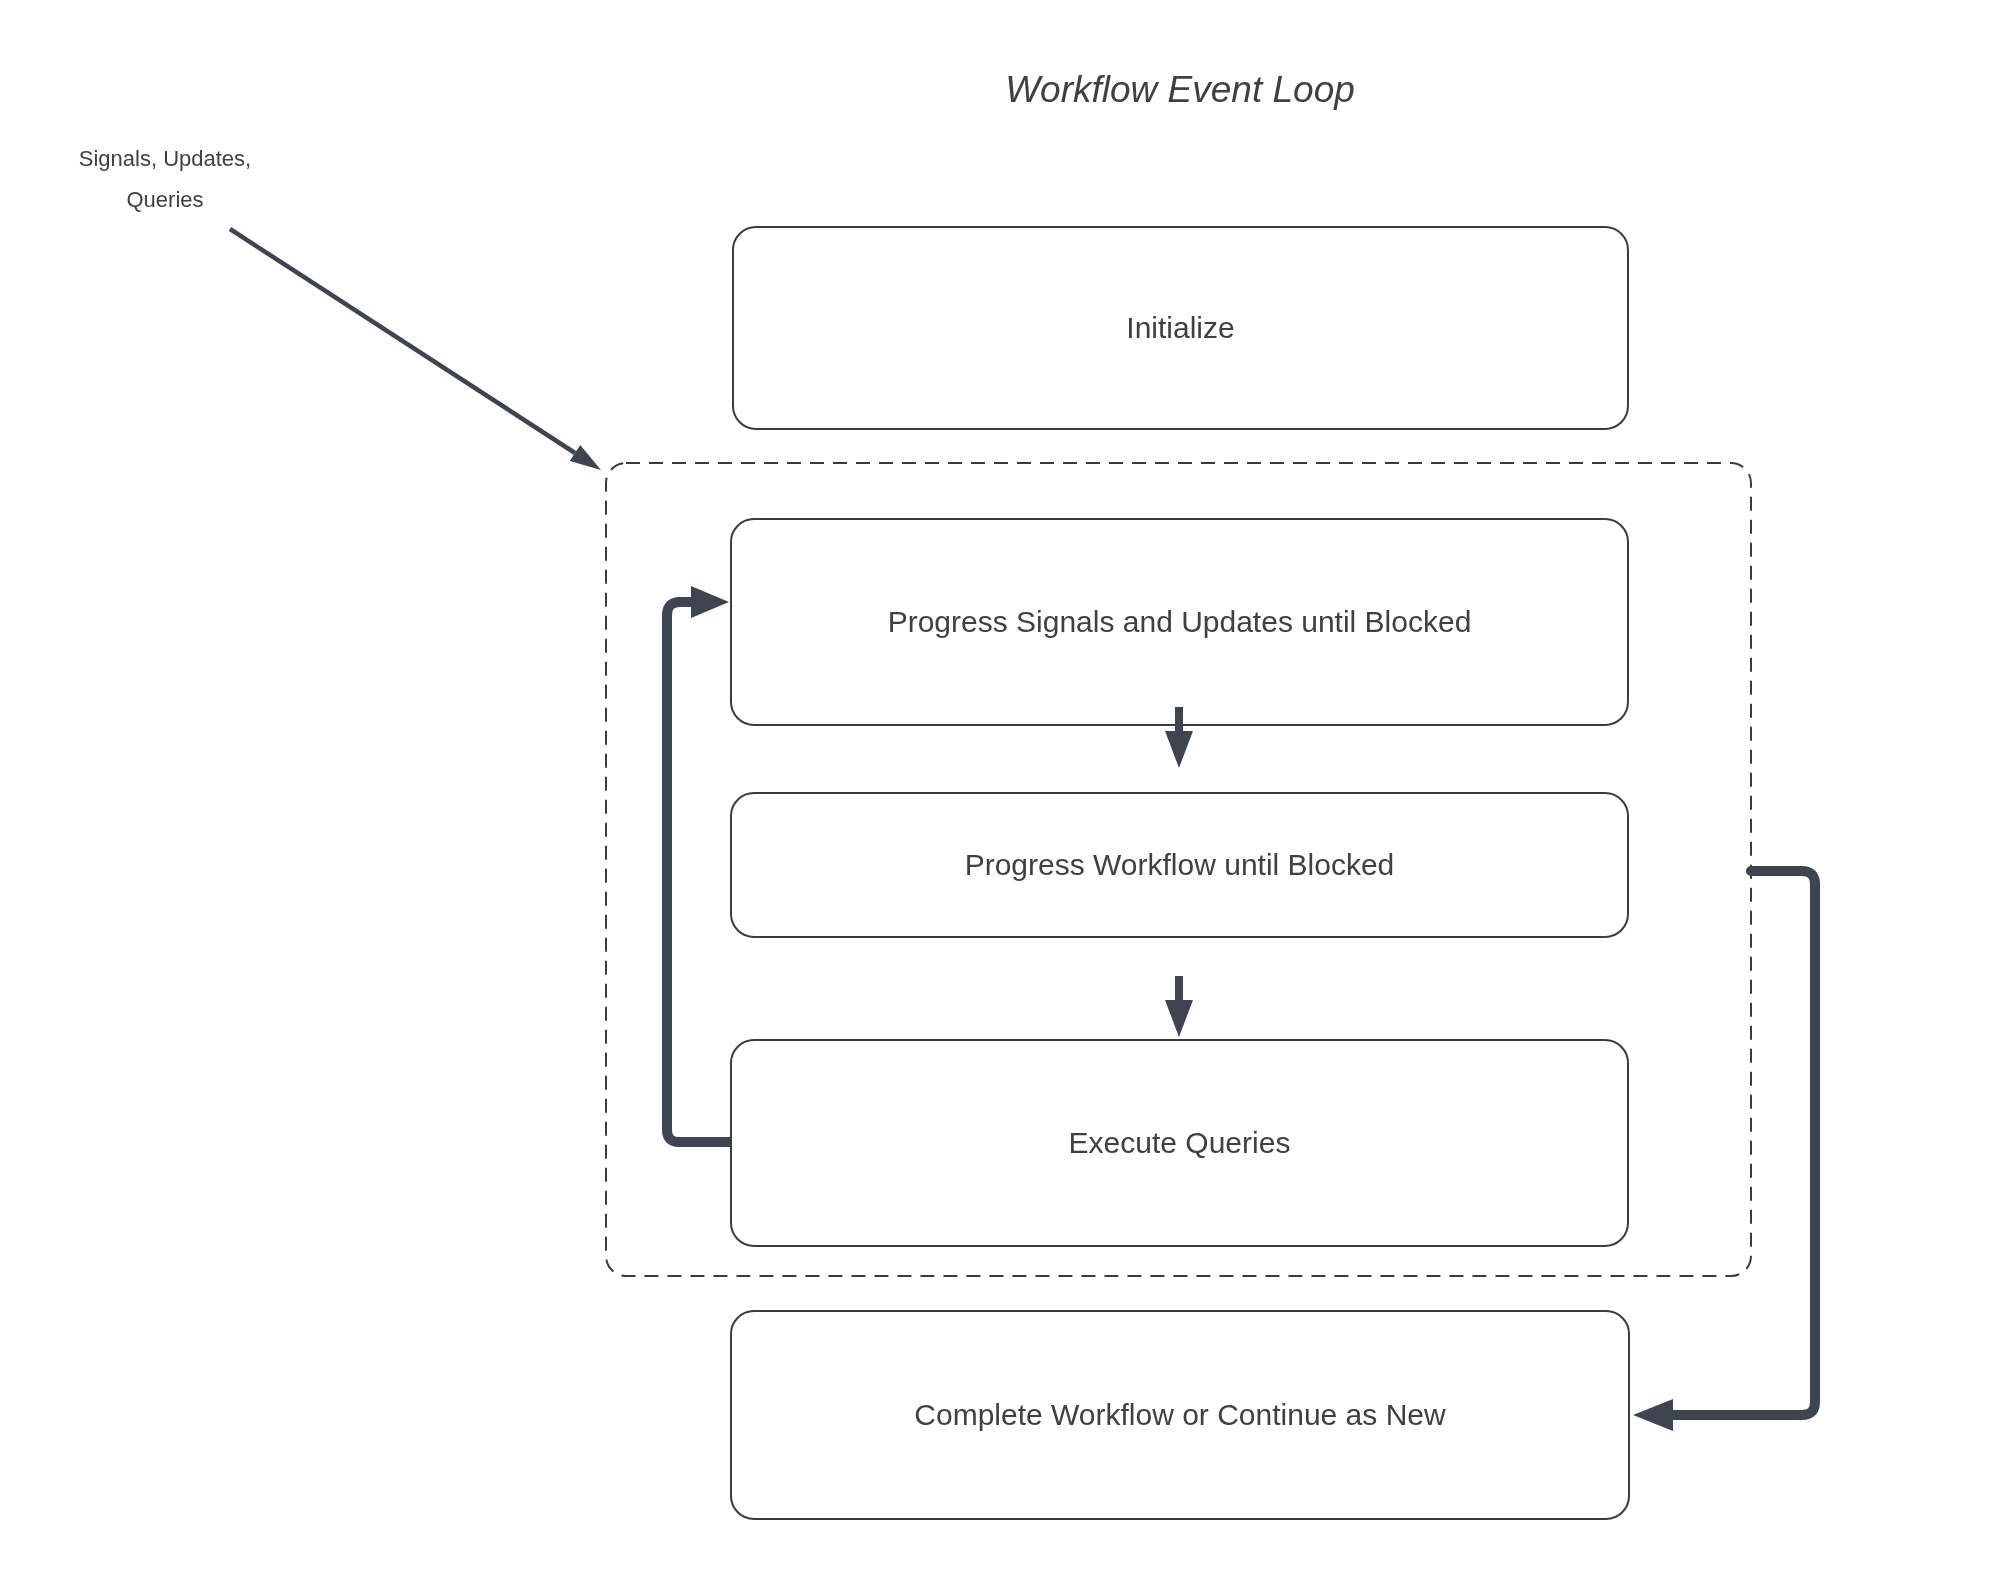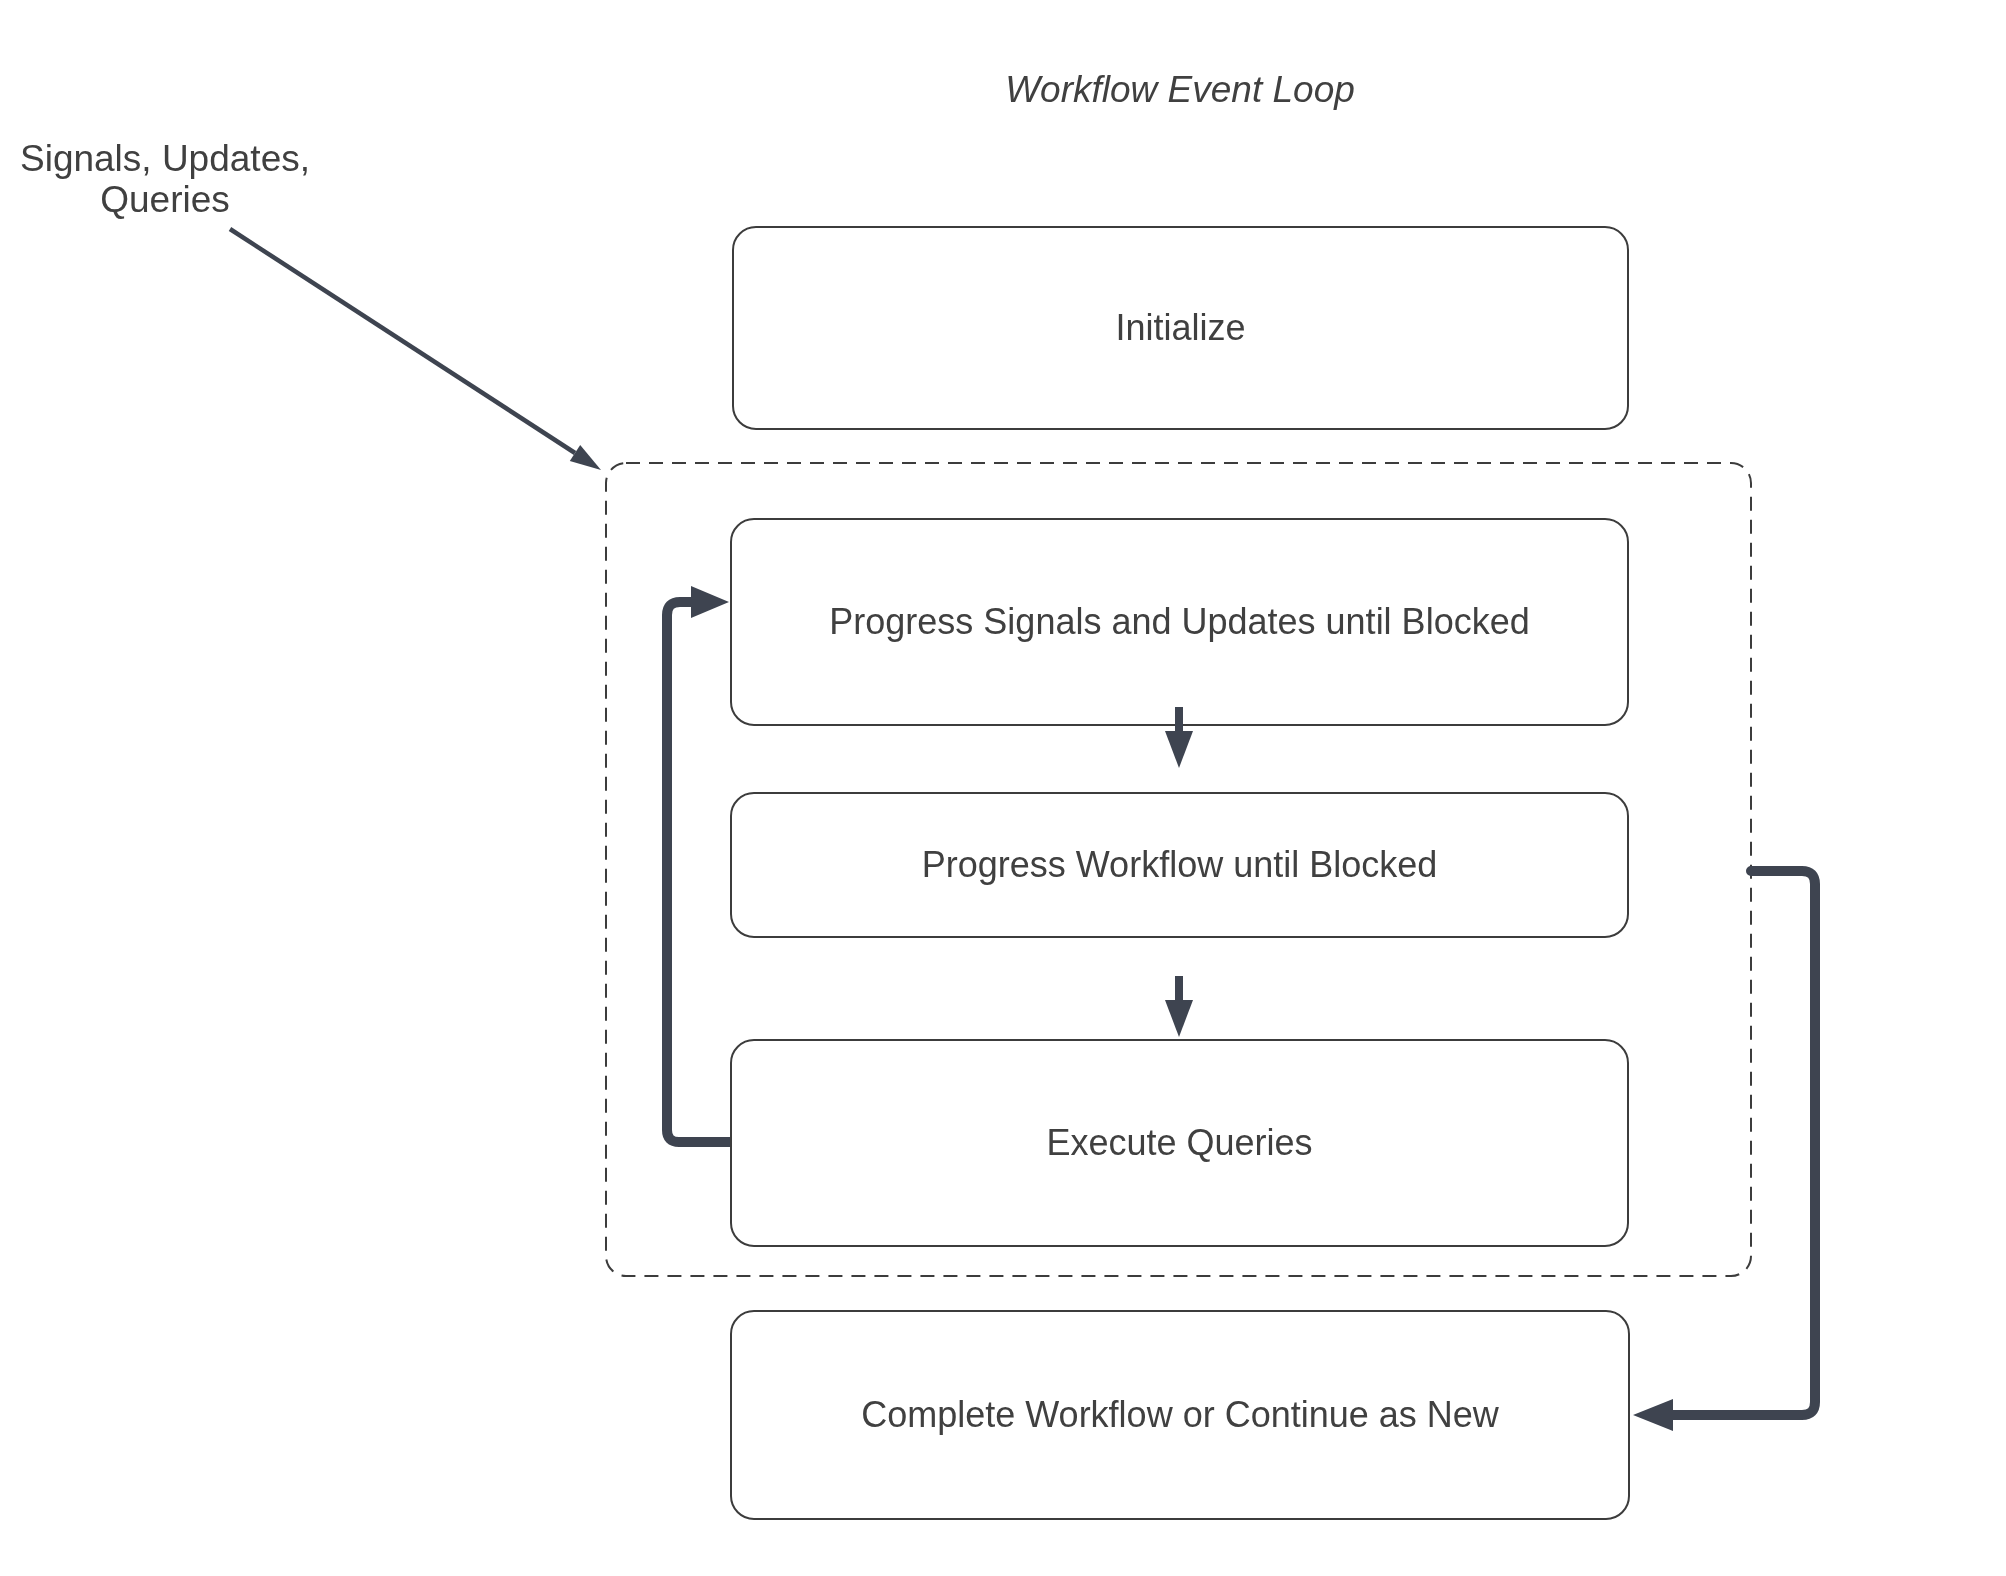--- a/index.html
+++ b/index.html
@@ -23,36 +23,36 @@
     text-align: center;
     font-size: 37px;
     font-style: italic;
     color: var(--color-text);
     margin-top: 31px;
   }
   .external-label {
     position: absolute;
     left: 10px; top: 138px; width: 310px;
     text-align: center;
-    font-size: 37px;
+    font-size: 22px;
     line-height: 41px;
     color: var(--color-text);
     white-space: pre-line;
   }
   .node {
     position: absolute;
     box-sizing: border-box;
     border: 2px solid var(--color-box-border);
     border-radius: 24px;
     background: var(--color-background);
     display: flex;
     align-items: center;
     justify-content: center;
     text-align: left;
-    font-size: 36px;
+    font-size: 30px;
     color: var(--color-text);
     padding: 9px 40px;
   }
   #node-initialize        { left: 732px; top: 226px;  width: 897px; height: 204px; }
   #node-progress-signals  { left: 730px; top: 498px;  width: 899px; height: 208px; margin-top: 20px; }
   #node-progress-workflow { left: 730px; top: 792px;  width: 899px; height: 146px; }
   #node-execute-queries   { left: 730px; top: 1039px; width: 899px; height: 208px; }
   #node-complete          { left: 730px; top: 1310px; width: 900px; height: 210px; }
   .overlay {
     position: absolute;

